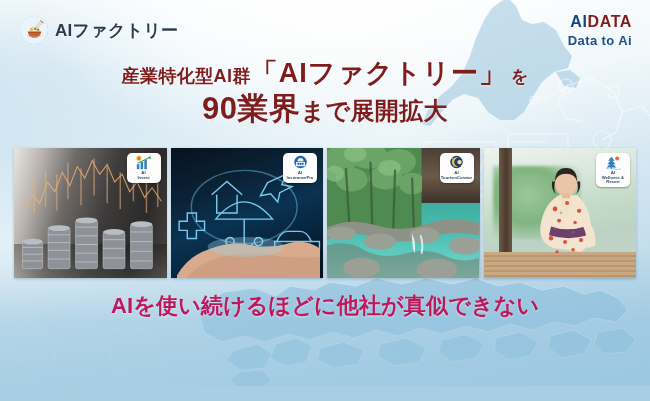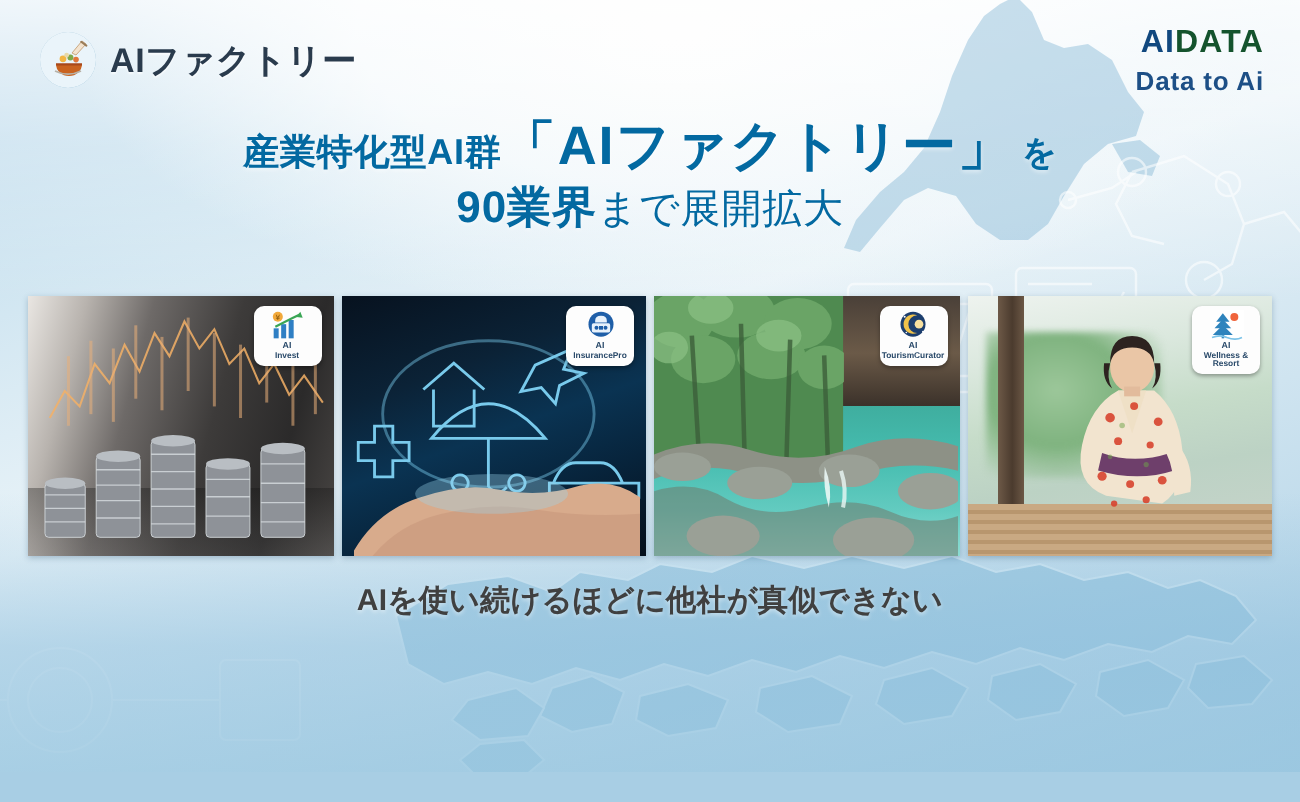--- a/index.html
+++ b/index.html
@@ -42,49 +42,49 @@
     display:block;flex:0 0 auto;overflow:hidden;position:relative;
   }
   .brand-name{
     font-size:17px;font-weight:700;color:#2a3b4d;letter-spacing:.3px;
     text-shadow:0 1px 1px rgba(255,255,255,.7);
   }
 
   .aidata{position:absolute;right:18px;top:14px;text-align:right;line-height:1;}
   .aidata .l1{font-size:16px;font-weight:700;letter-spacing:.6px;color:#1d4f86;}
   .aidata .l1 .ai{color:#11487f;}
-  .aidata .l1 .dt{color:#14532d;font-weight:700;}
+  .aidata .l1 .dt{color:#7f1d1d;font-weight:700;}
   .aidata .l2{margin-top:4px;font-size:13px;font-weight:700;color:#1d4f86;letter-spacing:.4px;}
 
   
   .headline{
     position:absolute;left:0;right:0;top:58px;text-align:center;
-    color:#0369a1;line-height:1.12;
+    color:#7f1d1d;line-height:1.12;
   }
   .hl-row1{font-size:0;}
   .hl-small{
     font-size:18px;font-weight:700;letter-spacing:.4px;vertical-align:baseline;
     text-shadow:0 1px 2px rgba(255,255,255,.55);
   }
   .hl-big{
     font-size:27px;font-weight:700;letter-spacing:1px;vertical-align:baseline;
     text-shadow:0 1px 2px rgba(255,255,255,.55);
   }
   .hl-tail{
     font-size:17px;font-weight:700;margin-left:4px;vertical-align:baseline;
     text-shadow:0 1px 2px rgba(255,255,255,.55);
   }
   .hl-row2{margin-top:4px;font-size:0;}
   .hl-num{
-    font-size:22px;font-weight:700;letter-spacing:.5px;vertical-align:baseline;
+    font-size:31px;font-weight:700;letter-spacing:.5px;vertical-align:baseline;
     text-shadow:0 1px 2px rgba(255,255,255,.55);
     margin-top:28px;
   }
   .hl-num2{
-    font-size:20px;font-weight:400;letter-spacing:.4px;vertical-align:baseline;
+    font-size:24px;font-weight:700;letter-spacing:.4px;vertical-align:baseline;
     text-shadow:0 1px 2px rgba(255,255,255,.55);
   }
 
   
   .cards{
     position:absolute;left:14px;top:148px;width:622px;height:130px;
     display:flex;gap:4px;
   }
   .card{
     position:relative;flex:1 1 0;height:130px;overflow:hidden;
@@ -130,22 +130,22 @@
     filter:blur(1.6px);}
   .p4 .post{position:absolute;left:10%;top:0;width:9%;height:84%;
     background:linear-gradient(90deg,#6d5947,#4b3b2e 55%,#6b5745);}
   .p4 .deck{position:absolute;left:0;bottom:0;width:100%;height:20%;
     background:repeating-linear-gradient(180deg,#c9a983 0 3px,#b8966e 3px 5px);}
   .p4 .fig{position:absolute;left:31%;bottom:14%;width:46%;height:72%;}
 
   
   .tagline{
     position:absolute;left:0;right:0;top:290px;text-align:center;
-    color:#404040;line-height:1.42;
-    font-size:15px;font-weight:700;letter-spacing:.2px;
+    color:#be185d;line-height:1.42;
+    font-size:22px;font-weight:700;letter-spacing:.2px;
     text-shadow:0 1px 2px rgba(255,255,255,.5);
   }
   .tagline div{white-space:nowrap;}
 </style>
 </head>
 <body>
 
 <div class="stage">
 
   <div class="bg-base"></div>

